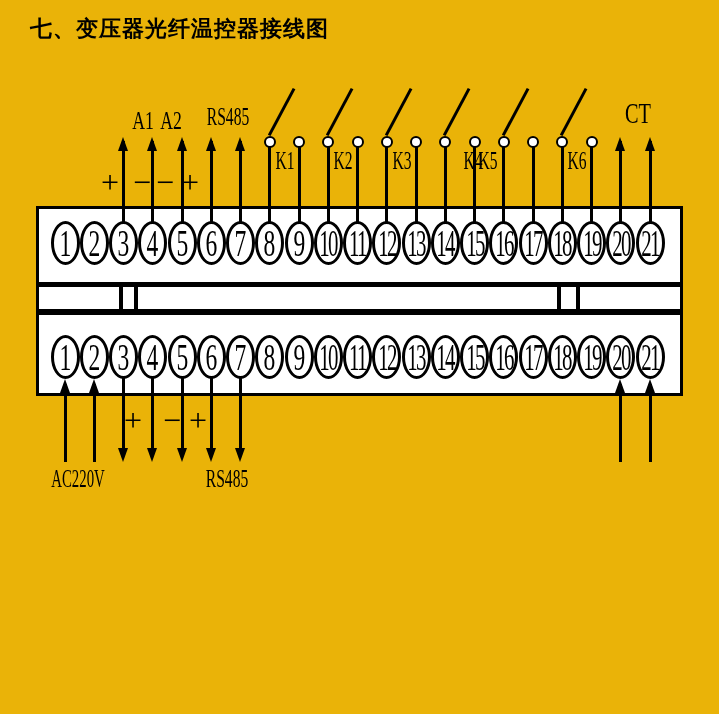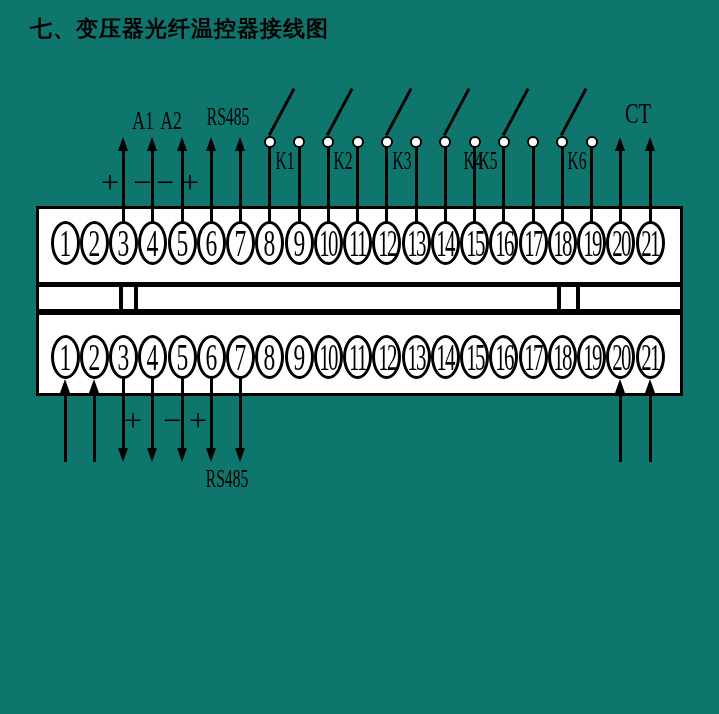--- a/index.html
+++ b/index.html
@@ -1,18 +1,18 @@
 <!DOCTYPE html>
 <html><head>
 <meta charset="utf-8">
 <style>
   *{margin:0;padding:0;box-sizing:border-box}
   html,body{background:#fff}
   body{width:719px;height:714px;overflow:hidden}
-  .stage{position:relative;width:719px;height:714px;background:#0f766e;color:#000;
+  .stage{position:relative;width:719px;height:714px;background:#eab308;color:#000;
          font-family:"Liberation Serif","DejaVu Serif",serif}
   .title{position:absolute;left:30px;top:14px;font-size:22px;font-weight:bold;
          letter-spacing:1px;white-space:nowrap;
          font-family:"Liberation Sans","DejaVu Sans",sans-serif}
   #gen{position:absolute;left:0;top:0;width:719px;height:714px}
   
   .box{position:absolute;left:36px;top:206px;width:647px;height:190px;border:3px solid #000;background:#fff}
   .hdiv{position:absolute;left:36px;width:647px;background:#000}
   .vseg{position:absolute;width:4px;background:#000}
   .vline{position:absolute;width:3px;margin-left:-1.5px;background:#000;z-index:1}
@@ -269,16 +269,19 @@
   </div>
   <div class="lbl a2">
     <span>A2</span>
   </div>
   <div class="lbl rs485t">
     <span>RS485</span>
   </div>
   <div class="lbl ctt">
     <span>CT</span>
   </div>
+  <div class="lbl ac">
+    <span>AC220V</span>
+  </div>
   <div class="lbl rs485b">
     <span>RS485</span>
   </div>
 </div>
 
 </body></html>

